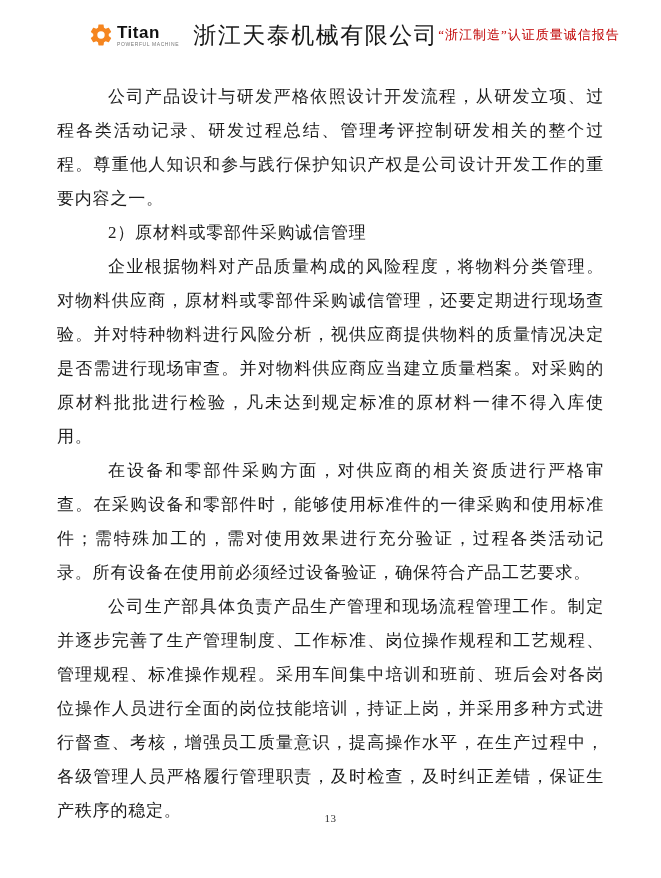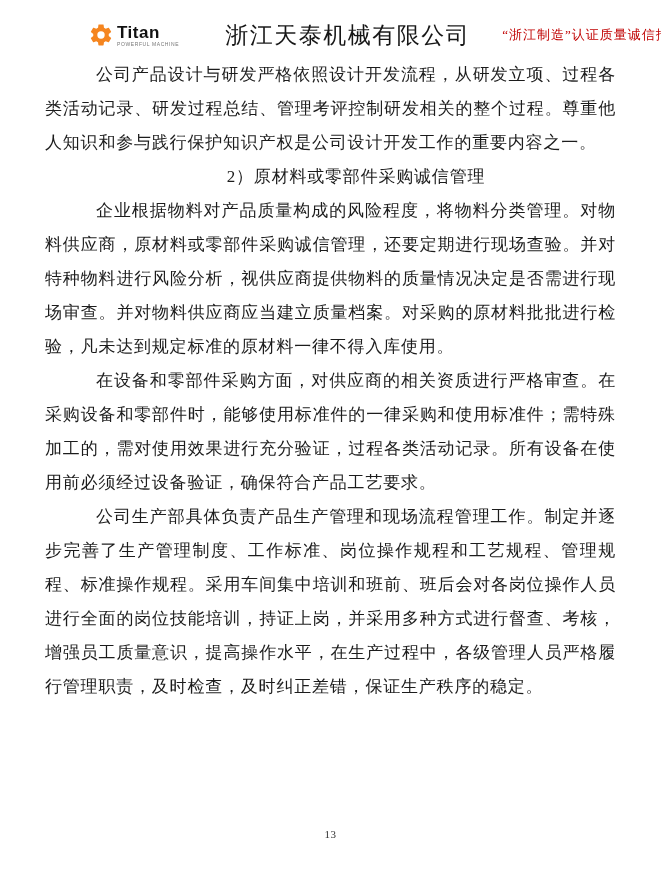--- a/index.html
+++ b/index.html
@@ -17,21 +17,20 @@
     color: #1c1c1c;
     overflow: hidden;
   }
 
   
   .header {
     display: flex;
     align-items: center;
     padding: 14px 57px 0 88px;
     height: 42px;
-    gap: 32px;
   }
   .logo {
     display: flex;
     align-items: center;
     flex: 0 0 auto;
   }
   .gear {
     width: 26px;
     height: 26px;
     margin-right: 3px;
@@ -69,43 +68,43 @@
     text-align: right;
     font-size: 13px;
     font-weight: normal;
     letter-spacing: 1px;
     color: #c00000;
     white-space: nowrap;
   }
 
   
   .body-text {
-    margin-top: 2px;
-    padding: 0 45px;
+    margin-top: 24px;
+    padding: 0 57px;
     font-size: 17px;
     line-height: 34px;
     letter-spacing: 0.8px;
     text-align: justify;
     text-justify: inter-character;
     color: #1c1c1c;
   }
   .body-text p {
     margin: 0;
     text-indent: 3em;
   }
   .body-text p.heading {
-    text-align: center;
+    text-align: left;
   }
 
   
   .footer {
     position: absolute;
     left: 0;
     right: 0;
-    bottom: 36px;
+    bottom: 52px;
     text-align: center;
   }
   .page-number {
     font-size: 11px;
     color: #333333;
     letter-spacing: 0.5px;
   }
 </style>
 </head>
 <body>

